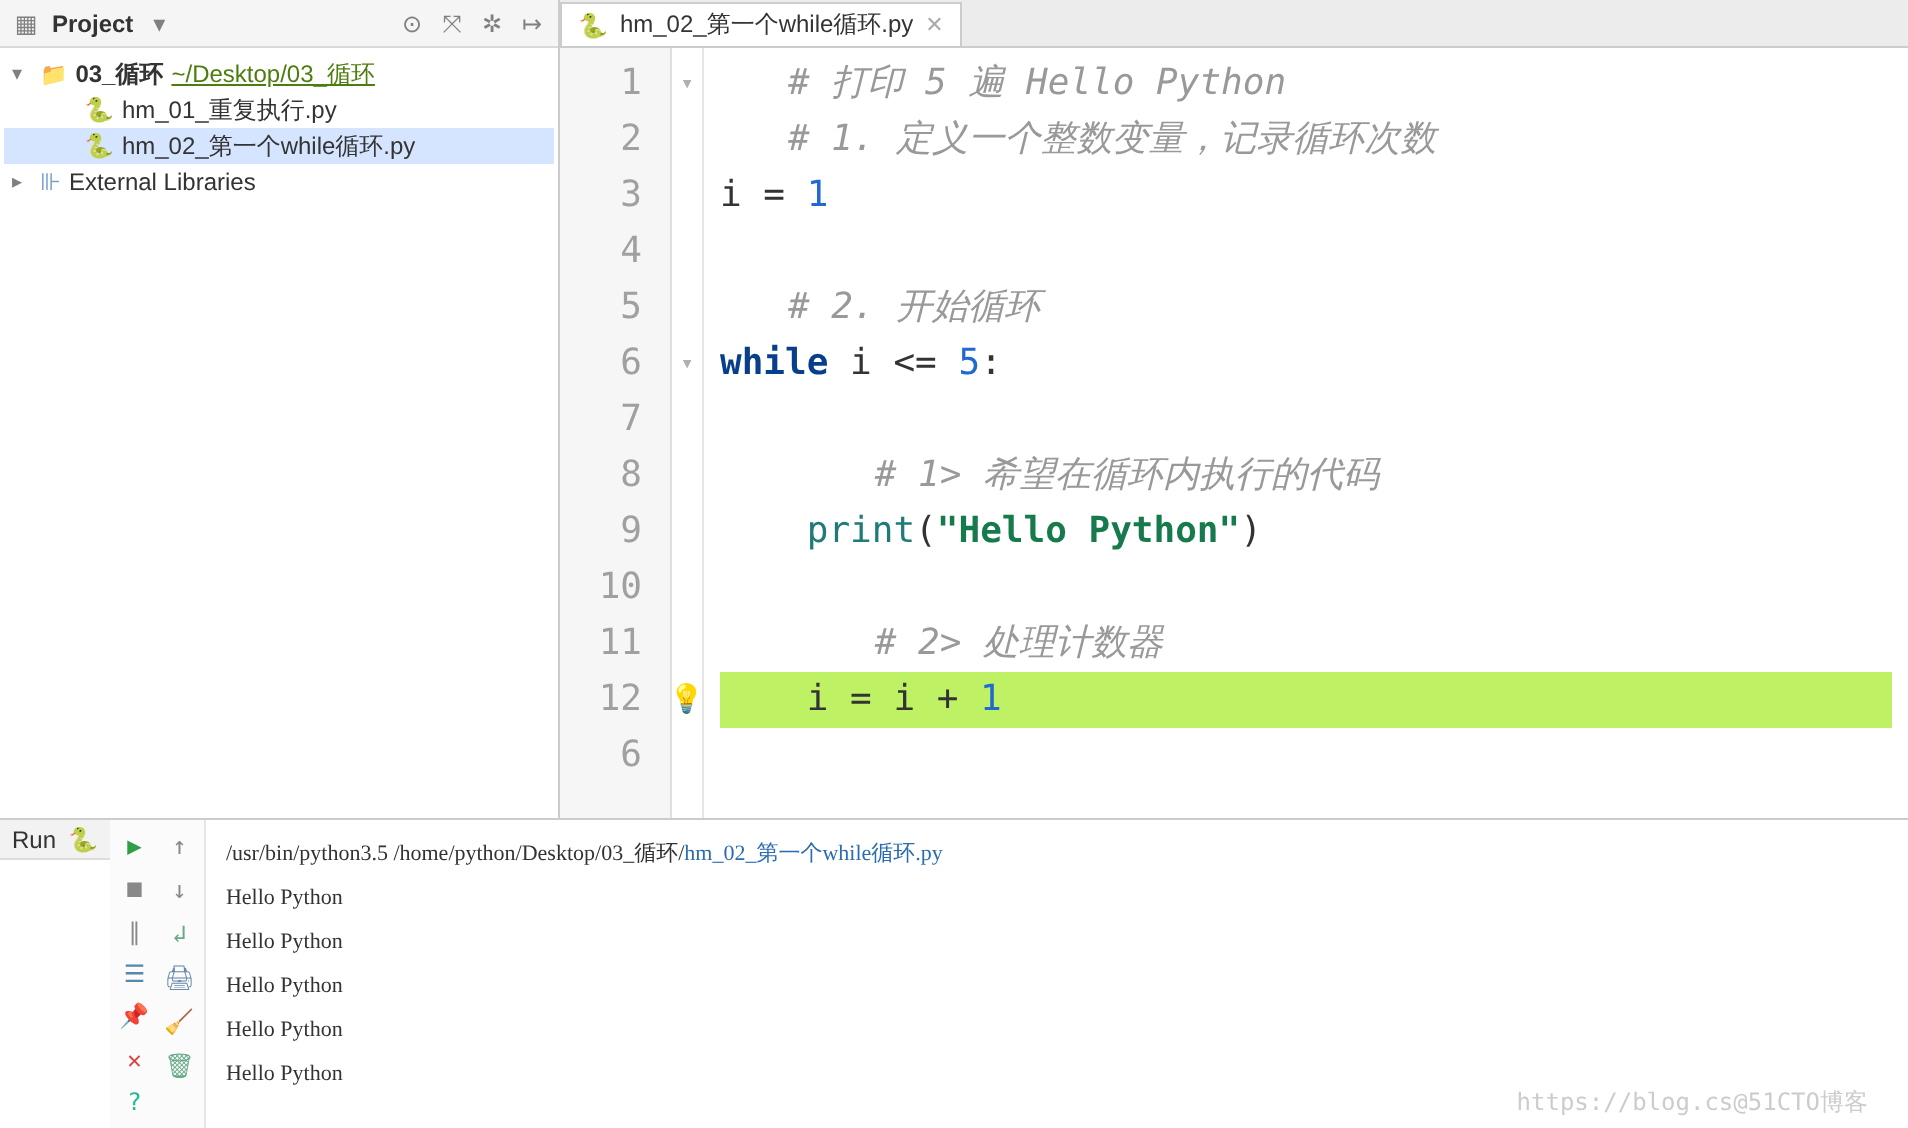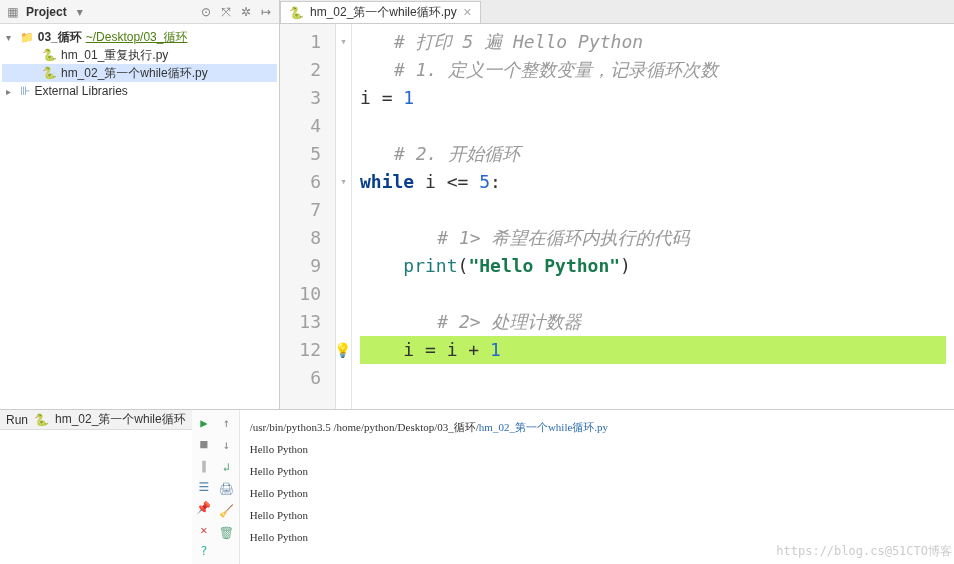--- a/index.html
+++ b/index.html
@@ -138,21 +138,21 @@
   }
   .run-side-col { width:22px; display:flex; flex-direction:column; gap:4px; align-items:center;}
   .rbtn { width:18px;height:18px; display:flex;align-items:center;justify-content:center; font-size:12px; cursor:pointer;}
   .play{color:#2f9e44;} .stop{color:#888;} .pause{color:#888;} .redx{color:#d94545;}
   .run-out {
     flex:1; padding:6px 10px; font-size:11px; line-height:22px;
     font-family:Liberation Serif, serif; white-space:pre; overflow:hidden;
   }
   .run-out .path-hl { color:#2b6cb0; }
   .watermark {
-    position:absolute; right:2px; bottom:4px; color:#ccc; font-size:12px;
+    position:absolute; right:20px; bottom:4px; color:#ccc; font-size:12px;
   }
 </style>
 </head>
 <body>
 
 <div class="top">
 
   <div class="sidebar">
     <div class="sidebar-header">
       <span class="tool-icon">▦</span>
@@ -202,21 +202,21 @@
           <div>1</div>
           <div>2</div>
           <div>3</div>
           <div>4</div>
           <div>5</div>
           <div>6</div>
           <div>7</div>
           <div>8</div>
           <div>9</div>
           <div>10</div>
-          <div>13</div>
+          <div>11</div>
           <div>12</div>
           <div>6</div>
         </div>
       <div class="fold-col" id="foldcol">
           <div class="f">▾</div>
           <div class="f"></div>
           <div class="f"></div>
           <div class="f"></div>
           <div class="f"></div>
           <div class="f">▾</div>
@@ -232,21 +232,20 @@
         </div>
       <div class="code" id="code"><div class="line"><span class="comment"># 打印 5 遍 Hello Python</span></div><div class="line"><span class="comment"># 1. 定义一个整数变量，记录循环次数</span></div><div class="line">i = <span class="num">1</span></div><div class="line">&nbsp;</div><div class="line"><span class="comment"># 2. 开始循环</span></div><div class="line"><span class="kw">while</span> i &lt;= <span class="num">5</span>:</div><div class="line">&nbsp;</div><div class="line">    <span class="comment"># 1&gt; 希望在循环内执行的代码</span></div><div class="line">    <span class="fn">print</span>(<span class="str">"Hello Python"</span>)</div><div class="line">&nbsp;</div><div class="line">    <span class="comment"># 2&gt; 处理计数器</span></div><div class="line cursor-line">    i = i + <span class="num">1</span></div><div class="line">&nbsp;</div></div>
     </div>
   </div>
 </div>
 
 <div class="run-panel">
   <div class="run-header">
     <span>Run</span>
     <span class="py-icon">🐍</span>
-    <span>hm_02_第一个while循环</span>
   </div>
   <div class="run-body">
     <div class="run-side">
       <div class="run-side-col">
         <span class="rbtn play">▶</span>
         <span class="rbtn stop">■</span>
         <span class="rbtn pause">∥</span>
         <span class="rbtn" style="color:#58a;">☰</span>
         <span class="rbtn" style="color:#888;">📌</span>
         <span class="rbtn redx">✕</span>

